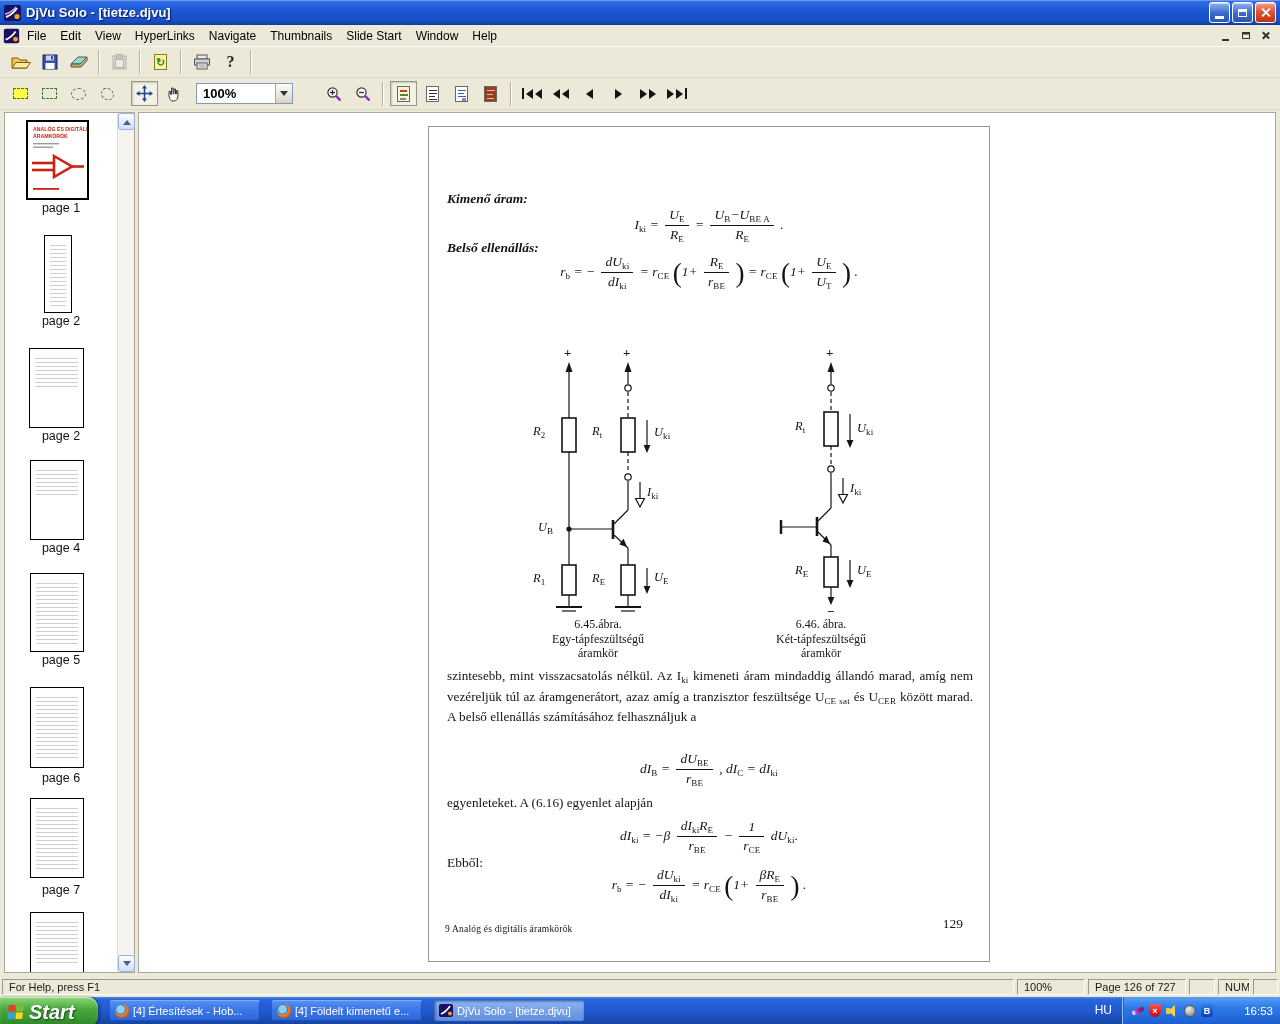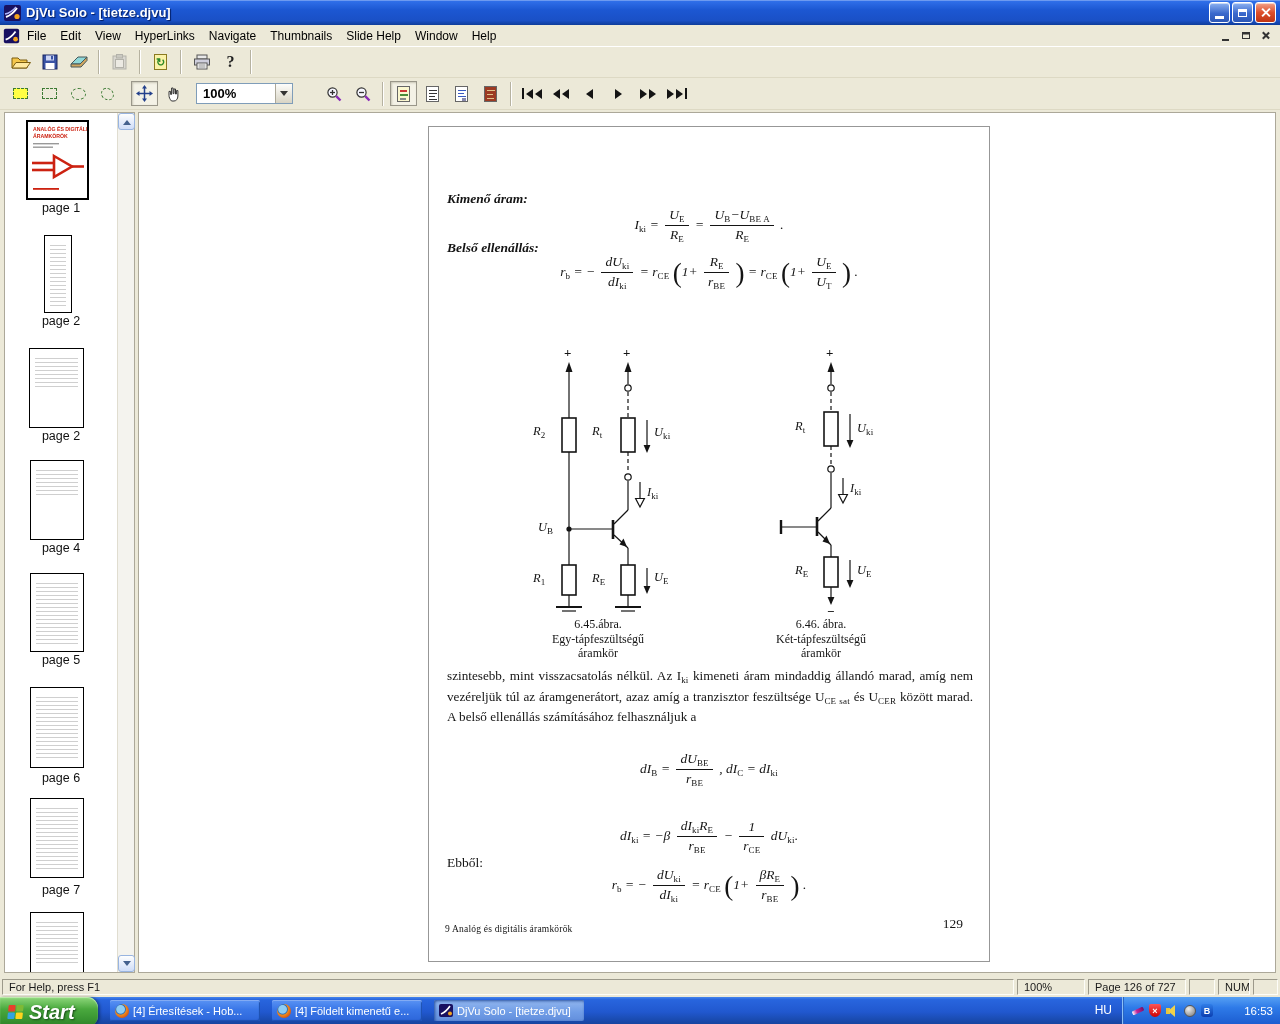--- a/index.html
+++ b/index.html
@@ -152,21 +152,21 @@
           <path d="M2 12 Q8 10 13 3" stroke="#fff" stroke-width="2" fill="none"></path>
           <circle cx="13" cy="11.5" r="2.6" fill="#f2a31e"></circle>
         </svg>
       </span>
     <span class="menu-item">File</span>
     <span class="menu-item">Edit</span>
     <span class="menu-item">View</span>
     <span class="menu-item">HyperLinks</span>
     <span class="menu-item">Navigate</span>
     <span class="menu-item">Thumbnails</span>
-    <span class="menu-item">Slide Help</span>
+    <span class="menu-item">Slide Start</span>
     <span class="menu-item">Window</span>
     <span class="menu-item">Help</span>
     <div class="mdi">
       <span class="mdi-btn">
           <span class="m-min"></span>
         </span>
       <span class="mdi-btn">
           <span class="m-rest"></span>
         </span>
       <span class="mdi-btn">
@@ -528,20 +528,21 @@
 
         <div class="par" style="top:541px">szintesebb, mint visszacsatolás nélkül. Az I<sub>ki</sub> kimeneti áram mindaddig állandó marad, amíg nem vezéreljük túl az áramgenerátort, azaz amíg a tranzisztor feszültsége U<sub>CE sat</sub> és U<sub>CER</sub> között marad. A belső ellenállás számításához felhasználjuk a</div>
 
 
         <div class="fm" style="top:624px">
           <span>dI<sub>B</sub> =</span>
           <span class="frac"><span class="num">dU<sub>BE</sub></span><span class="den">r<sub>BE</sub></span></span>
           <span>,   dI<sub>C</sub> = dI<sub>ki</sub></span>
         </div>
 
+        <div class="par" style="top:668px">egyenleteket. A (6.16) egyenlet alapján</div>
 
         <div class="fm" style="top:691px">
           <span>dI<sub>ki</sub> = −β</span>
           <span class="frac"><span class="num">dI<sub>ki</sub>R<sub>E</sub></span><span class="den">r<sub>BE</sub></span></span>
           <span>−</span>
           <span class="frac"><span class="num">1</span><span class="den">r<sub>CE</sub></span></span>
           <span>dU<sub>ki</sub>.</span>
         </div>
 
         <div class="lab" style="top:728px;font-style:normal;font-weight:normal">Ebből:</div>

